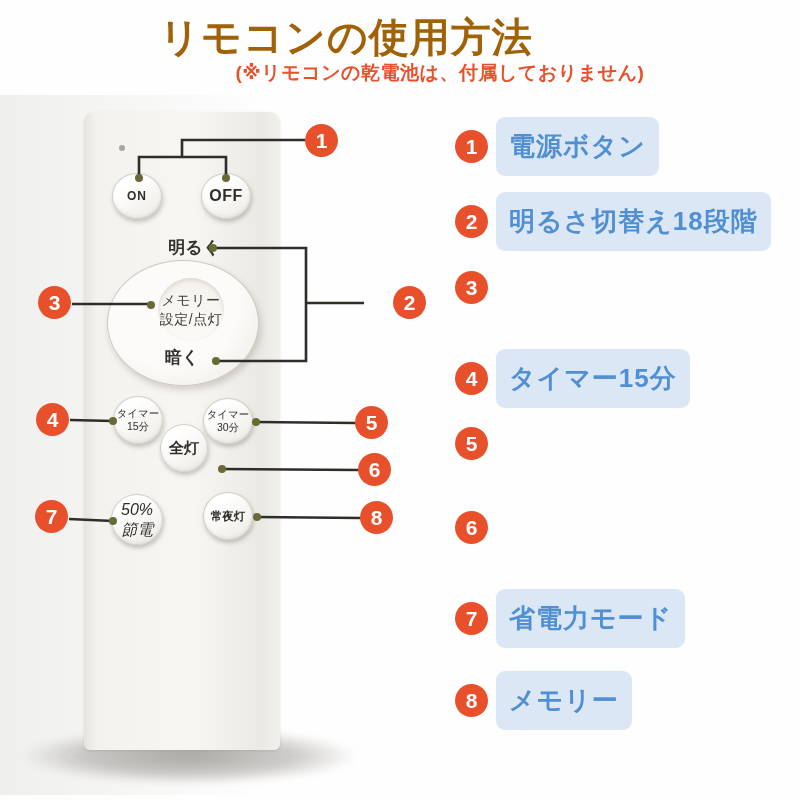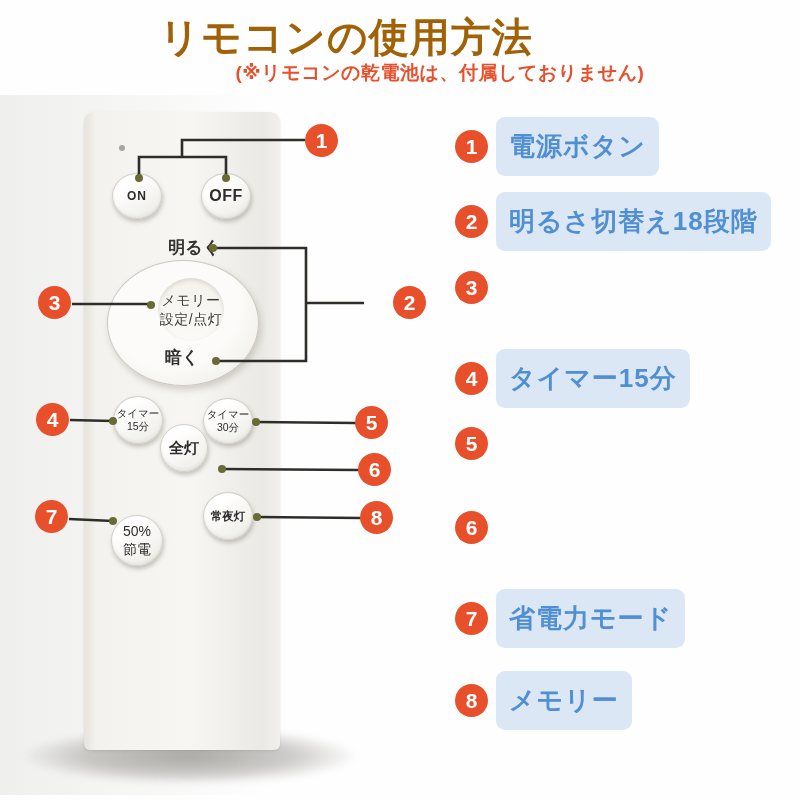--- a/index.html
+++ b/index.html
@@ -66,21 +66,21 @@
     box-shadow:inset 0 2px 4px rgba(148,140,126,0.28);
     display:flex;flex-direction:column;align-items:center;justify-content:center;
     font-size:14px;color:#3c3b38;line-height:1.35;font-weight:500;letter-spacing:0.5px;margin-left:9px;
   }
   .lbl-bright{position:absolute;left:150px;top:236px;width:70px;text-align:right;font-size:17px;font-weight:600;color:#33322f;}
   .lbl-dark  {position:absolute;left:147px;top:346px;width:70px;text-align:center;font-size:17px;font-weight:600;color:#33322f;font-family:Liberation Serif, serif;}
 
   .rbtn-t15 {left:113px;top:396px;width:50px;height:48px;font-size:10.5px;font-weight:500;}
   .rbtn-t30 {left:203px;top:398px;width:50px;height:46px;font-size:10.5px;font-weight:500;}
   .rbtn-all {left:160px;top:424px;width:48px;height:48px;font-size:15px;font-weight:600;}
-  .rbtn-eco {left:111px;top:515px;width:52px;height:51px;font-size:14px;font-weight:500;}
+  .rbtn-eco {left:111px;top:494px;width:52px;height:51px;font-size:16px;font-weight:500;font-style:italic;}
   .rbtn-night{left:203px;top:492px;width:50px;height:48px;font-size:11.5px;font-weight:600;}
 
   
   .lines{position:absolute;inset:0;z-index:5;pointer-events:none;}
 
   .num{
     position:absolute;width:33px;height:33px;border-radius:50%;
     background:#e8502b;color:#ffffff;z-index:6;
     display:flex;align-items:center;justify-content:center;
     font-size:21px;font-weight:800;

